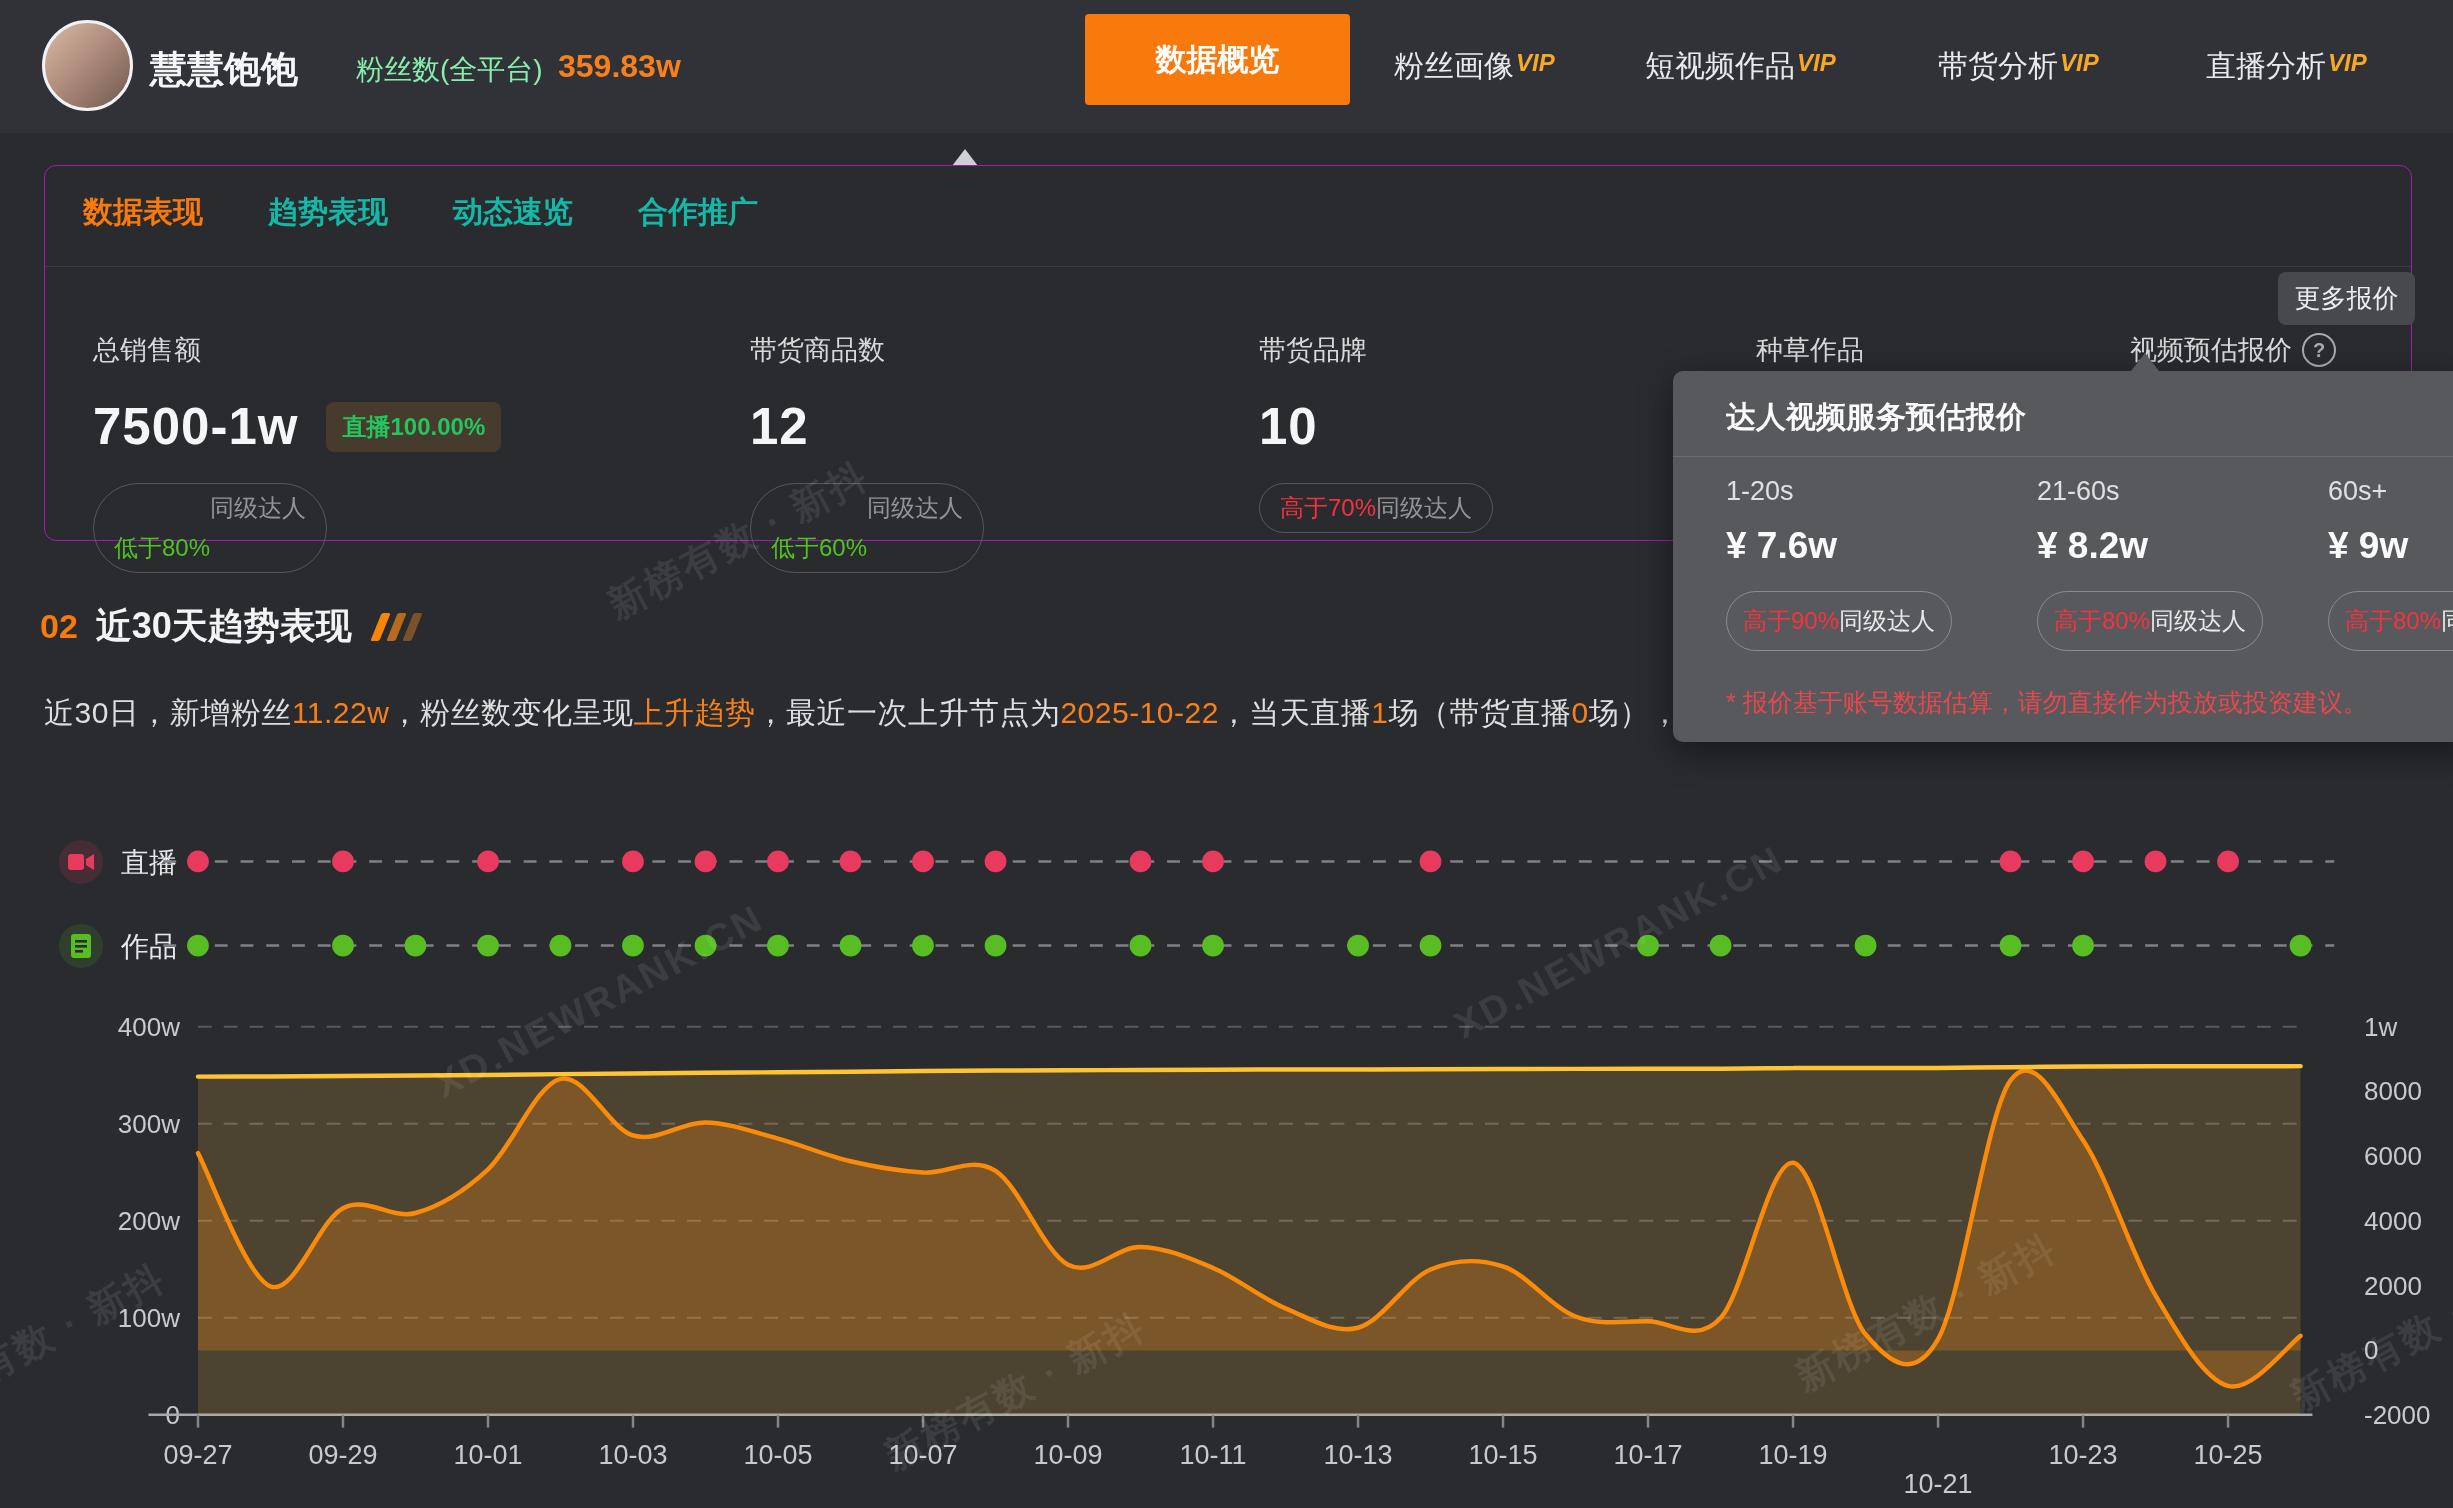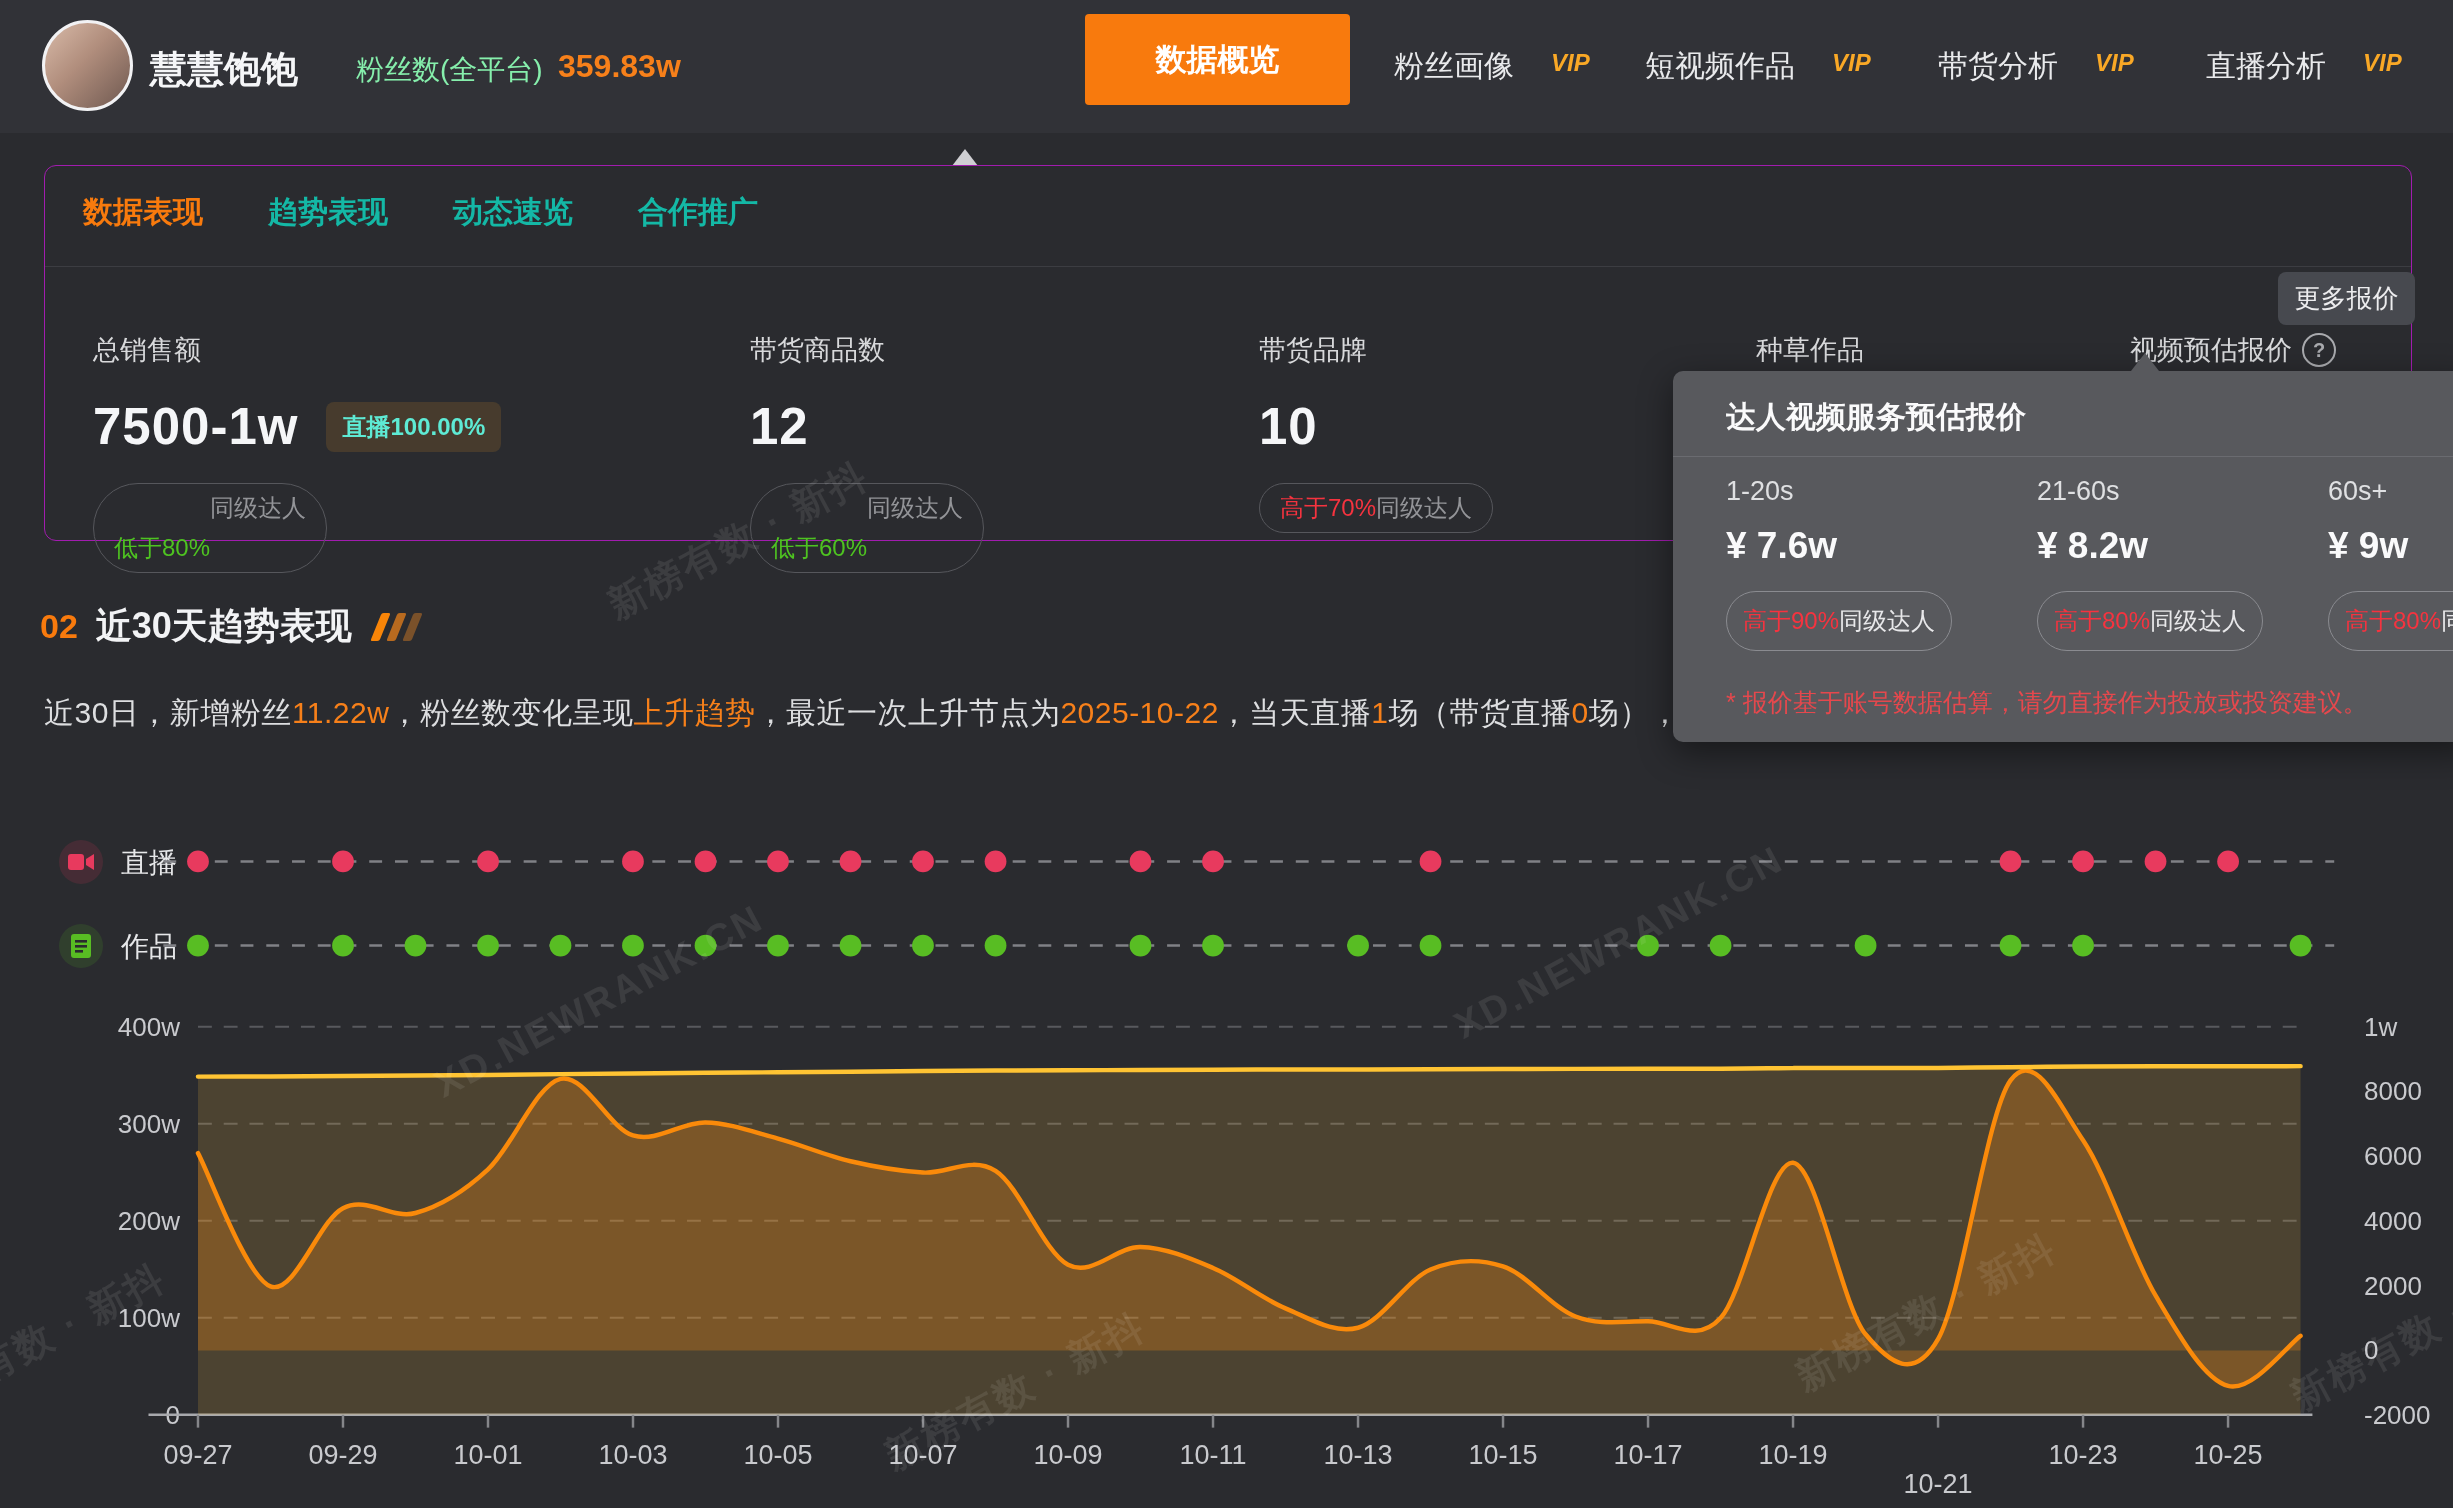--- a/index.html
+++ b/index.html
@@ -8,39 +8,39 @@
   .abs{position:absolute;}
   
   .header{position:absolute;left:0;top:0;width:2453px;height:133px;background:#313237;}
   .avatar{position:absolute;left:42px;top:20px;width:85px;height:85px;border-radius:50%;
           border:3px solid #F2F2F4;background:linear-gradient(135deg,#d9bba9 0%,#b08d7c 45%,#6e5850 100%);}
   .uname{position:absolute;left:150px;top:45px;font-size:37px;font-weight:bold;color:#F5F6F8;}
   .fans-label{position:absolute;left:356px;top:51px;font-size:28px;color:#86efac;text-align:center;}
   .fans-value{position:absolute;left:558px;top:48px;font-size:32px;font-weight:bold;color:#F7801A;}
   .nav-active{position:absolute;left:1085px;top:14px;width:265px;height:91px;background:#F87A0D;border-radius:4px;
           display:flex;align-items:center;justify-content:center;font-size:31px;font-weight:bold;color:#FFFFFF;cursor:pointer;border:none;}
-  .nav-item{position:absolute;top:0;height:133px;display:flex;align-items:center;font-size:30px;color:#E9EAEC;cursor:pointer;gap:35px;}
+  .nav-item{position:absolute;top:0;height:133px;display:flex;align-items:center;font-size:30px;color:#E9EAEC;cursor:pointer;}
   .vip{font-size:24px;font-weight:bold;font-style:italic;color:#F9A826;margin-left:2px;transform:translateY(-4px);display:inline-block;}
   
   .notch{position:absolute;left:952px;top:149px;width:0;height:0;border-left:13px solid transparent;
          border-right:13px solid transparent;border-bottom:17px solid #CFCFD3;}
   
   .panel{position:absolute;left:44px;top:165px;width:2366px;height:374px;border:1px solid #a21caf;border-radius:12px;}
   .tabs{position:absolute;left:36px;top:22px;display:flex;gap:61px;font-size:30px;}
   .tab{color:#14b8a6;cursor:pointer;padding:4px 2px;font-weight:bold;}
   .tab.active{color:#F87A0D;font-weight:bold;}
   .pdivider{position:absolute;left:0;top:100px;width:100%;border-top:1px solid #3C3D42;}
   .more-quote{position:absolute;right:-4px;top:106px;width:137px;height:53px;background:#47494F;border:none;border-radius:8px;
               color:#EDEDEF;font-size:26px;display:flex;align-items:center;justify-content:center;cursor:pointer;
               font-family:"Liberation Sans",sans-serif;}
   .stat{position:absolute;top:166px;}
   .stat-label{font-size:27px;color:#D8D9DB;display:flex;align-items:center;gap:10px;}
   .stat-value-row{margin-top:28px;display:flex;align-items:center;gap:28px;height:61px;}
   .stat-value{font-size:51px;font-weight:bold;color:#F5F6F8;letter-spacing:1px;}
-  .badge{background:rgba(247,166,34,0.14);color:#5eead4;font-size:24px;font-weight:bold;
+  .badge{background:rgba(247,166,34,0.14);color:#22c55e;font-size:24px;font-weight:bold;
          padding:9px 16px;border-radius:8px;}
   .pill{margin-top:26px;display:inline-flex;border:1px solid #56575C;border-radius:989px;
         padding:8px 20px;font-size:24px;color:#939498;gap:0;}
   .pill .green{color:#4EC321;margin-top:40px;}
   .pill .red{color:#F5333F;}
   .help{display:inline-flex;width:30px;height:30px;border:2px solid #A9AAAE;border-radius:50%;color:#A9AAAE;
         font-size:20px;align-items:center;justify-content:center;font-weight:bold;cursor:pointer;}
   
   .sec{position:absolute;left:40px;top:602px;display:flex;align-items:center;gap:18px;}
   .sec-num{font-size:34px;font-weight:bold;color:#F87A0D;}

